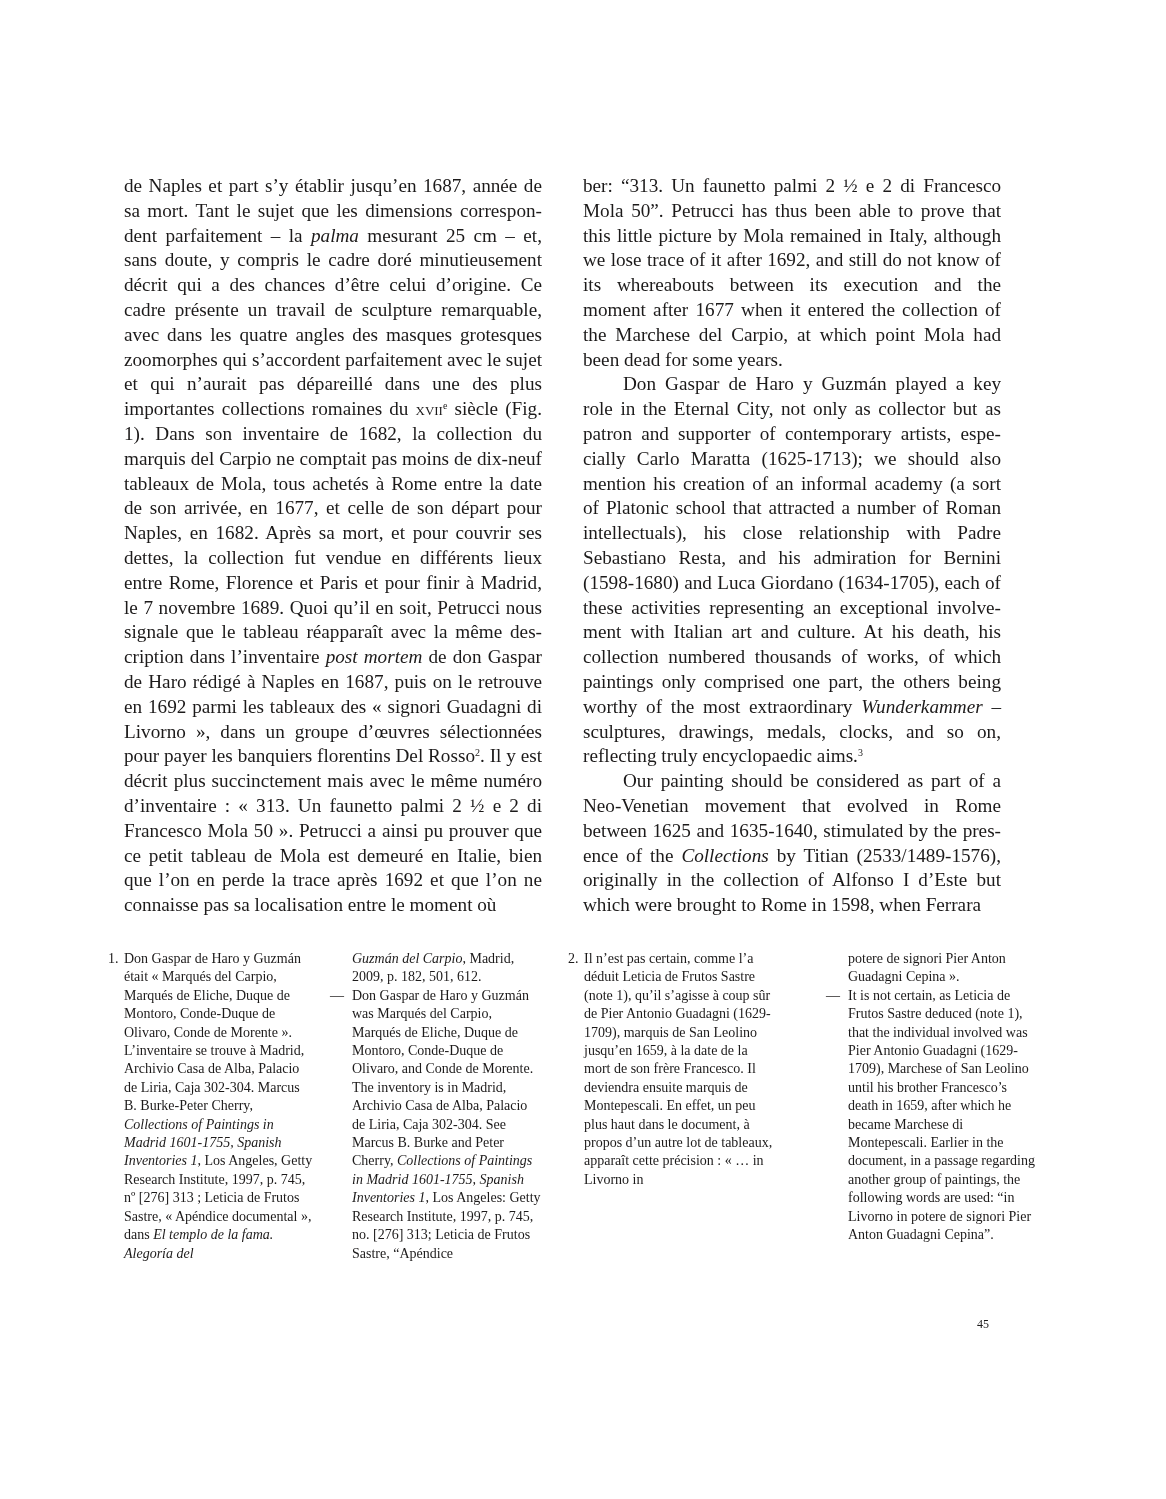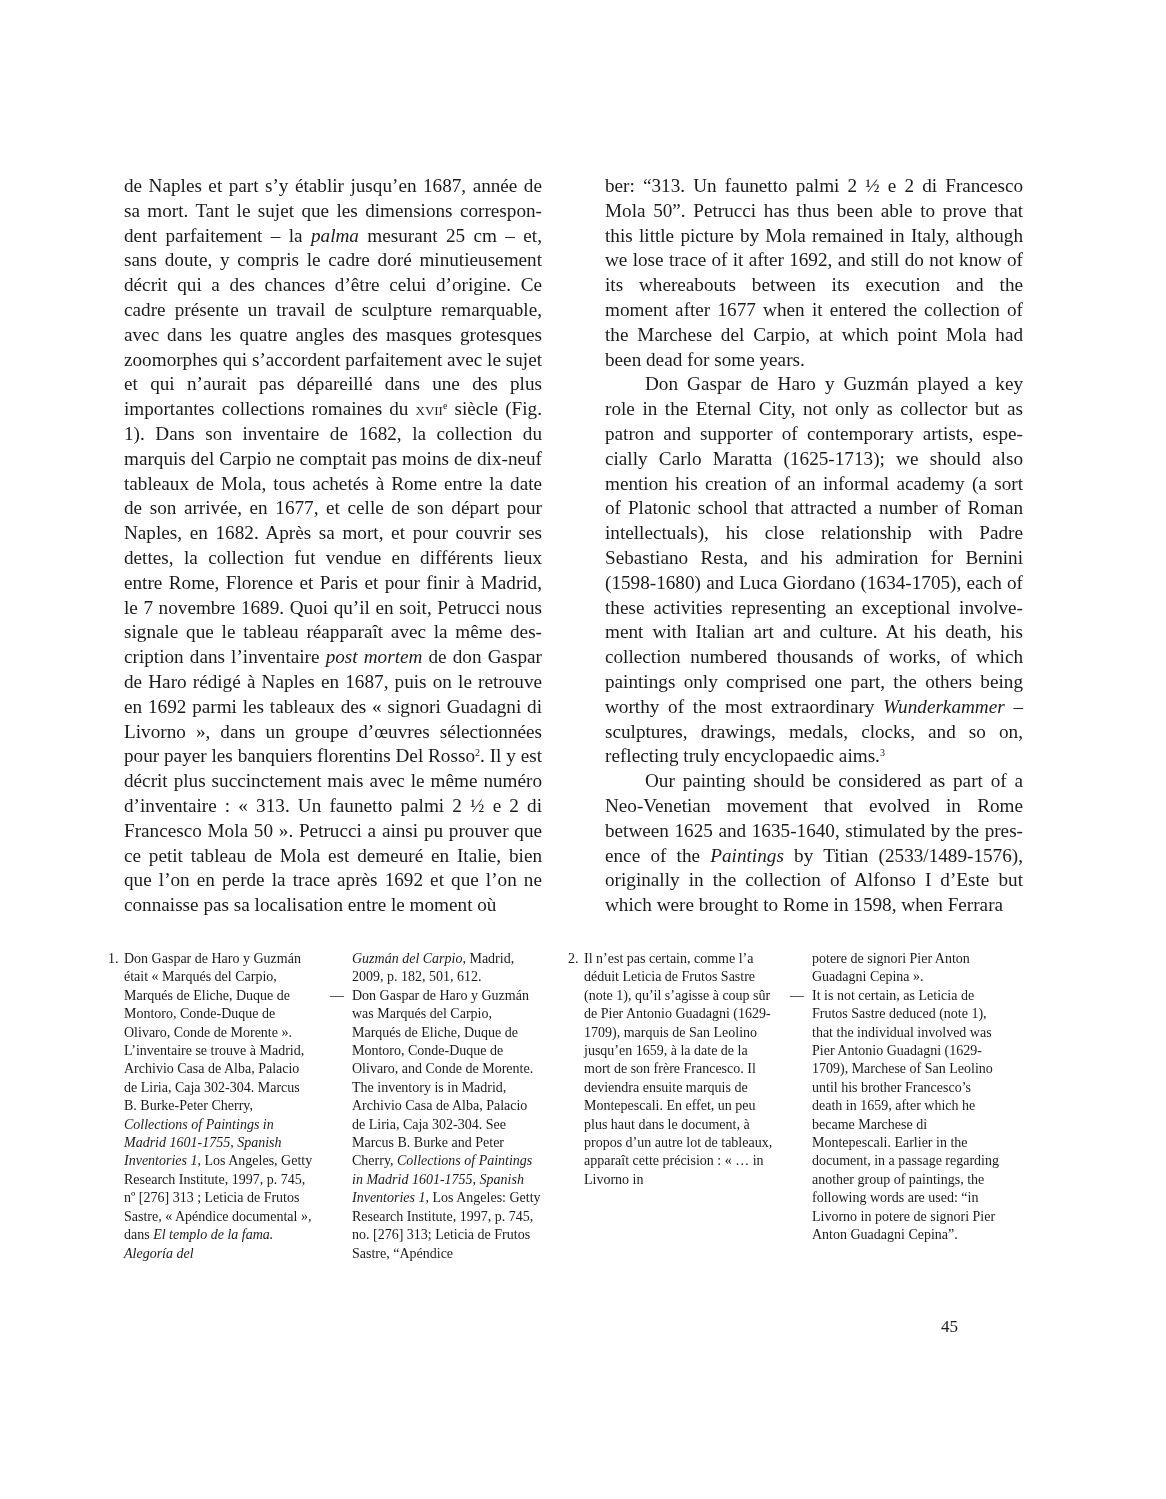--- a/index.html
+++ b/index.html
@@ -10,58 +10,58 @@
       width: 418px;
       font-family: "Liberation Serif", "DejaVu Serif", serif;
       font-size: 19.2px;
       line-height: 24.8px;
       text-align: justify;
       hyphens: manual;
     }
     .col p { margin: 0; }
     .col p.indent { text-indent: 40px; }
     #col-left { left: 124px; }
-    #col-right { left: 605px; }
+    #col-right { left: 583px; }
     sup.fn { font-size: 10px; vertical-align: 6px; line-height: 0; }
     .sc { font-variant: small-caps; font-family: Liberation Serif, serif; }
     .notes {
       position: absolute;
       top: 950px;
       width: 190px;
       font-family: "Liberation Serif", "DejaVu Serif", serif;
       font-size: 14px;
       line-height: 18.4px;
       text-align: left;
     }
     .notes .note { position: relative; padding-left: 0; margin: 0; }
     .notes .num { position: absolute; left: -16px; top: 0; }
     .notes .dash { position: absolute; left: -22px; top: 0; }
     #notes-1 { left: 124px; }
     #notes-2 { left: 352px; }
     #notes-3 { left: 584px; }
-    #notes-4 { left: 812px; }
+    #notes-4 { left: 848px; }
     #page-number {
       position: absolute;
-      left: 941px;
+      left: 977px;
       top: 1317px;
       font-family: "Liberation Serif", "DejaVu Serif", serif;
-      font-size: 17px;
+      font-size: 12px;
     }
   </style>
 </head>
 <body>
 
 <div id="col-left" class="col">
   <p><span>de Naples et part s’y établir jusqu’en 1687, année de sa mort. Tant le sujet que les dimensions correspon­dent parfaitement – la </span><em>palma</em><span> mesurant 25 cm – et, sans doute, y compris le cadre doré minutieusement décrit qui a des chances d’être celui d’origine. Ce cadre présente un travail de sculpture remarquable, avec dans les quatre angles des masques grotesques zoomorphes qui s’accordent parfaitement avec le sujet et qui n’aurait pas dépareillé dans une des plus importantes collections romaines du </span><span class="sc">xvii</span><sup class="fn">e</sup><span> siècle (Fig. 1). Dans son inventaire de 1682, la collection du marquis del Carpio ne comptait pas moins de dix-neuf tableaux de Mola, tous achetés à Rome entre la date de son arrivée, en 1677, et celle de son départ pour Naples, en 1682. Après sa mort, et pour couvrir ses dettes, la collection fut vendue en différents lieux entre Rome, Florence et Paris et pour finir à Madrid, le 7 novembre 1689. Quoi qu’il en soit, Petrucci nous signale que le tableau réapparaît avec la même des­cription dans l’inventaire </span><em>post mortem</em><span> de don Gaspar de Haro rédigé à Naples en 1687, puis on le retrouve en 1692 parmi les tableaux des « signori Guadagni di Livorno », dans un groupe d’œuvres sélection­nées pour payer les banquiers florentins Del Rosso</span><sup class="fn">2</sup><span>. Il y est décrit plus succinctement mais avec le même numéro d’inventaire : « 313. Un faunetto palmi 2 ½ e 2 di Francesco Mola 50 ». Petrucci a ainsi pu prouver que ce petit tableau de Mola est demeuré en Italie, bien que l’on en perde la trace après 1692 et que l’on ne connaisse pas sa localisation entre le moment où</span></p>
 </div>
 
 <div id="col-right" class="col">
   <p>ber: “313. Un faunetto palmi 2 ½ e 2 di Francesco Mola 50”. Petrucci has thus been able to prove that this little picture by Mola remained in Italy, although we lose trace of it after 1692, and still do not know of its whereabouts between its execution and the moment after 1677 when it entered the collection of the Marchese del Carpio, at which point Mola had been dead for some years.</p>
   <p class="indent"><span>Don Gaspar de Haro y Guzmán played a key role in the Eternal City, not only as collector but as patron and supporter of contemporary artists, espe­cially Carlo Maratta (1625-1713); we should also men­tion his creation of an informal academy (a sort of Platonic school that attracted a number of Roman intellectuals), his close relationship with Padre Sebastiano Resta, and his admiration for Bernini (1598-1680) and Luca Giordano (1634-1705), each of these activities representing an exceptional involve­ment with Italian art and culture. At his death, his collection numbered thousands of works, of which paintings only comprised one part, the others being worthy of the most extraordinary </span><em>Wunderkammer</em><span> – sculptures, drawings, medals, clocks, and so on, reflecting truly encyclopaedic aims.</span><sup class="fn">3</sup></p>
-  <p class="indent"><span>Our painting should be considered as part of a Neo-Venetian movement that evolved in Rome between 1625 and 1635-1640, stimulated by the pres­ence of the </span><em>Paintings</em><span> by Titian (2533/1489-1576), originally in the collection of Alfonso I d’Este but which were brought to Rome in 1598, when Ferrara</span></p>
+  <p class="indent"><span>Our painting should be considered as part of a Neo-Venetian movement that evolved in Rome between 1625 and 1635-1640, stimulated by the pres­ence of the </span><em>Collections</em><span> by Titian (2533/1489-1576), originally in the collection of Alfonso I d’Este but which were brought to Rome in 1598, when Ferrara</span></p>
 </div>
 
 <div id="notes-1" class="notes">
   <div class="note">
     <span class="num">1.</span>
     <span>Don Gaspar de Haro y Guzmán était « Marqués del Carpio, Marqués de Eliche, Duque de Montoro, Conde-Duque de Olivaro, Conde de Morente ». L’inventaire se trouve à Madrid, Archivio Casa de Alba, Palacio de Liria, Caja 302-304. Marcus B. Burke-Peter Cherry, </span><em>Collections of Paintings in Madrid 1601-1755, Spanish Inventories 1</em><span>, Los Angeles, Getty Research Institute, 1997, p. 745, nº [276] 313 ; Leticia de Frutos Sastre, « Apéndice documental », dans </span><em>El templo de la fama. Alegoría del</em>
   </div>
 </div>
 
 <div id="notes-2" class="notes">

